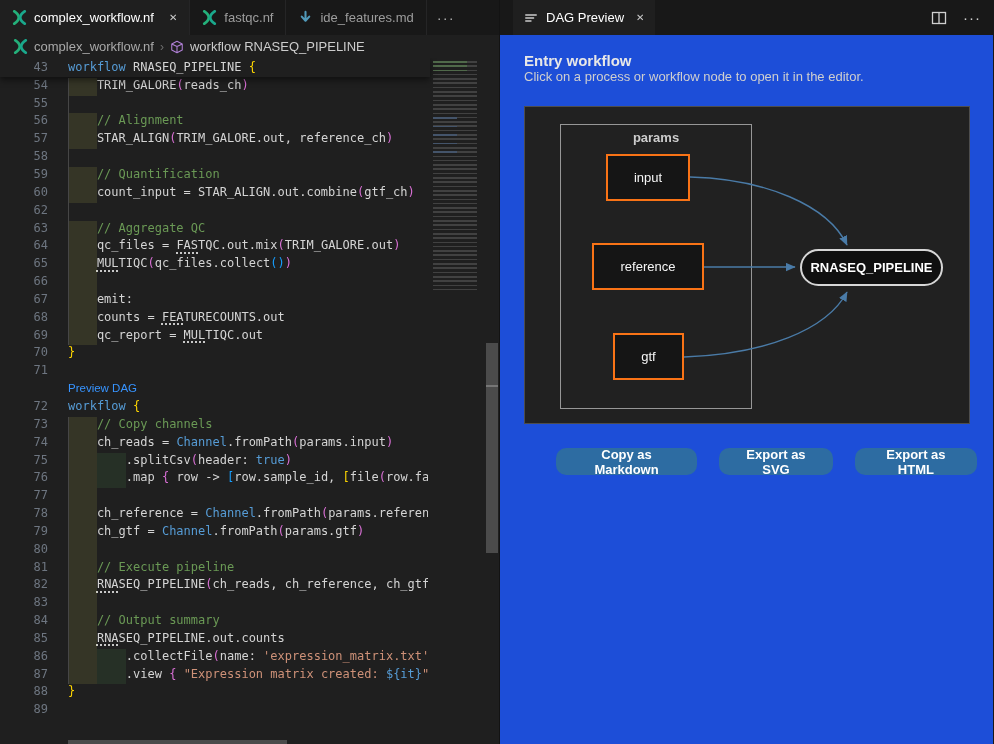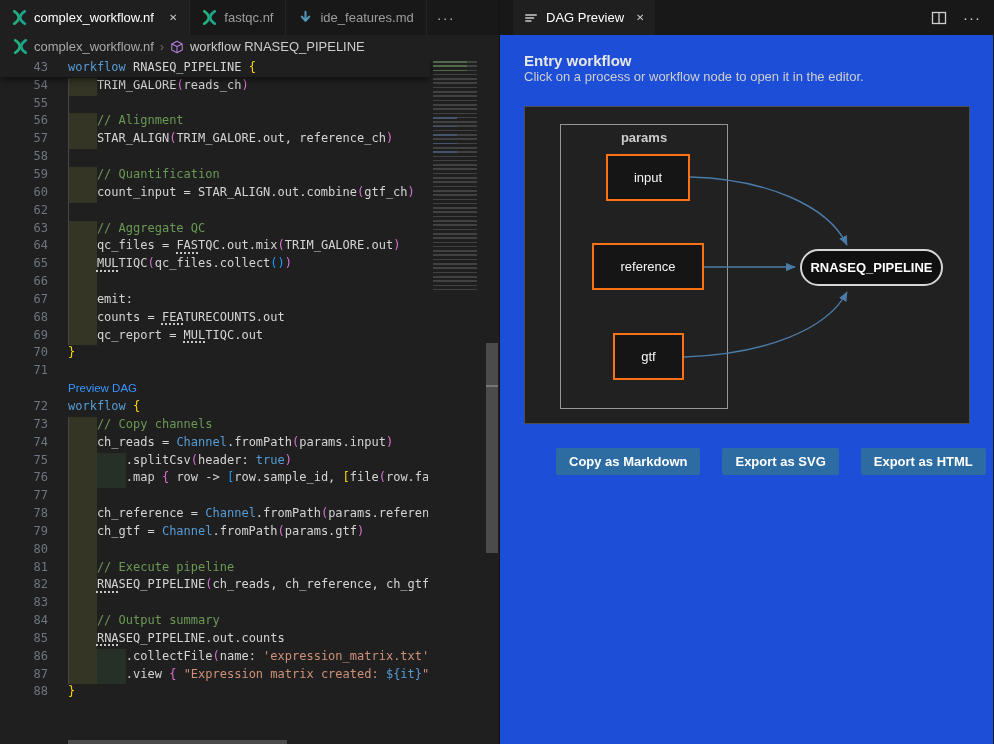--- a/index.html
+++ b/index.html
@@ -44,34 +44,34 @@
   .vthumb{position:absolute;left:486px;width:13px;top:285px;height:210px;background:#4b4b4b}
   .vthumb::after{content:"";position:absolute;left:0;right:0;top:42px;height:2px;background:#767676}
   .hthumb{position:absolute;left:68px;width:219px;bottom:0;height:4px;background:#4b4b4b}
 
   
   .panel{position:relative;width:493px;height:744px;background:#1d4ed8}
   .ptab{margin-left:13px;display:flex;align-items:center;gap:8px;padding:0 11px;background:#1f1f1f;color:#ffffff;font-size:13px;cursor:pointer;white-space:nowrap}
   .ptab .close{font-size:10px;color:#cccccc;margin-left:4px}
   .pactions{position:absolute;right:12px;top:0;height:35px;display:flex;align-items:center;gap:16px;color:#cfcfcf}
   .pactions .more{font-size:15px;letter-spacing:1px;cursor:pointer}
-  .panel-body{padding:17px 4px 0 24px}
+  .panel-body{padding:17px 16px 0 24px}
   .heading{margin:0;font-size:15px;font-weight:700;color:#e7e7e7}
   .desc{margin:0 0 0;font-size:13px;color:#cfcfcf}
   .diagram{position:relative;margin-top:22px;width:446px;height:318px;border:1px solid #4d4d4d;background:#212121}
-  .pgroup{position:absolute;left:35px;top:17px;width:168px;height:285px;border:1px solid #979797}
+  .pgroup{position:absolute;left:35px;top:17px;width:192px;height:285px;border:1px solid #979797}
   .pgroup-label{text-align:center;margin-top:5px;font-size:13px;font-weight:700;color:#cccccc}
   .dnode{position:absolute;display:flex;align-items:center;justify-content:center;border:2px solid #f97316;background:#151515;color:#f5f5f5;font-size:13px;cursor:pointer}
   .node-input{left:81px;top:47px;width:84px;height:47px}
   .node-reference{left:67px;top:136px;width:112px;height:47px}
   .node-gtf{left:88px;top:226px;width:71px;height:47px}
   .pill{position:absolute;left:275px;top:142px;width:143px;height:37px;border:2.5px solid #d6d6d6;border-radius:19px;background:#101010;display:flex;align-items:center;justify-content:center;font-size:13px;font-weight:700;color:#ffffff;cursor:pointer}
   .edges{position:absolute;left:0;top:0;width:446px;height:318px;pointer-events:none}
   .btnrow{display:flex;gap:22px;margin:24px 0 0 32px}
-  .btn{height:27px;padding:0 13px;background:var(--btn);color:#fff;font-size:13px;font-weight:600;border:none;border-radius:2px;display:flex;align-items:center;cursor:pointer;font-family:"Liberation Sans",sans-serif}
+  .btn{height:27px;padding:0 13px;background:var(--btn);color:#fff;font-size:13px;font-weight:600;border:none;border-radius:10px;display:flex;align-items:center;cursor:pointer;font-family:"Liberation Sans",sans-serif}
   .icon{display:inline-flex;align-items:center;justify-content:center;flex:none}
 </style>
 </head>
 <body>
 
 <div id="app">
 
   <div class="group-left">
     <div class="tabstrip">
       <div class="tab active">
@@ -259,20 +259,24 @@
             <span class="gut">86</span>
             <span class="code"><i class="ib l0"></i><i class="ib l1"></i><i class="guide"></i><span class="tk-txt">        .collectFile</span><span class="tk-b2">(</span><span class="tk-txt">name: </span><span class="tk-str">'expression_matrix.txt'</span></span>
           </div>
           <div class="row">
             <span class="gut">87</span>
             <span class="code"><i class="ib l0"></i><i class="ib l1"></i><i class="guide"></i><span class="tk-txt">        .view </span><span class="tk-b2">{</span><span class="tk-txt"> </span><span class="tk-str">"Expression matrix created: </span><span class="tk-kw">${it}</span><span class="tk-str">"</span></span>
           </div>
           <div class="row">
             <span class="gut">88</span>
             <span class="code"><span class="tk-b1">}</span></span>
+          </div>
+          <div class="row">
+            <span class="gut">89</span>
+            <span class="code"></span>
           </div>
         </div>
       <div class="minimap">
           <div class="mm-content"></div>
         </div>
       <div class="vthumb"></div>
       <div class="hthumb"></div>
     </div>
   </div>
 

